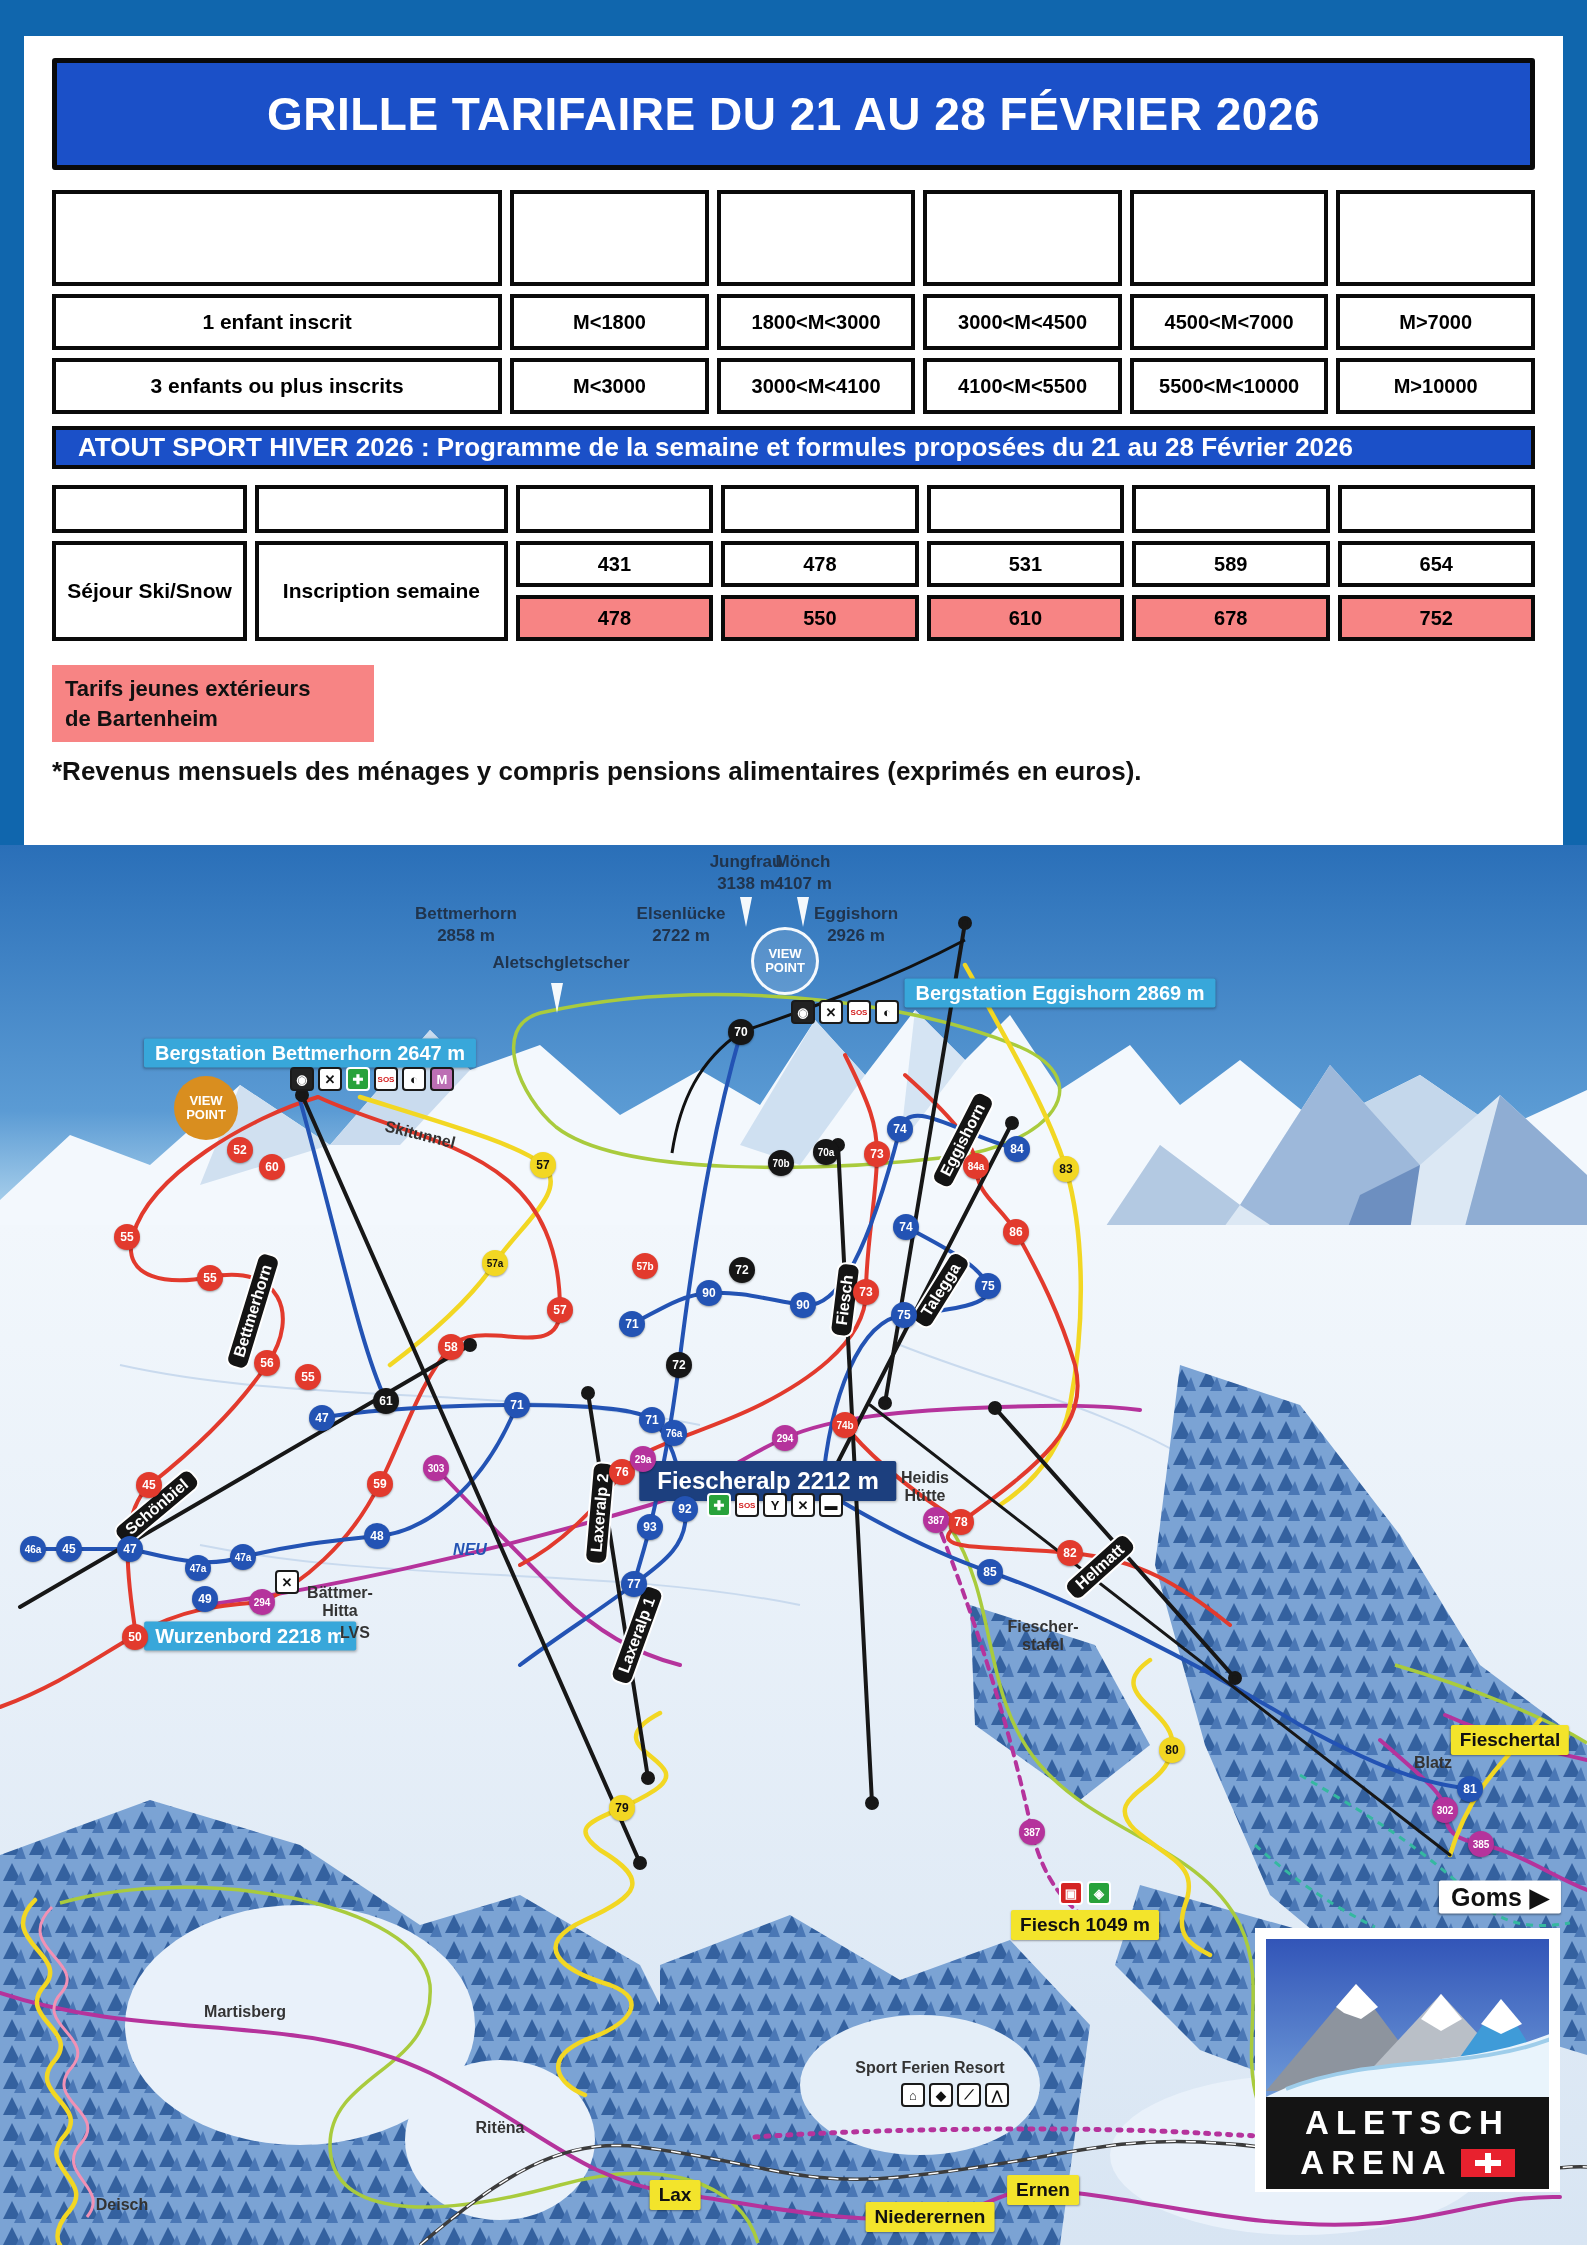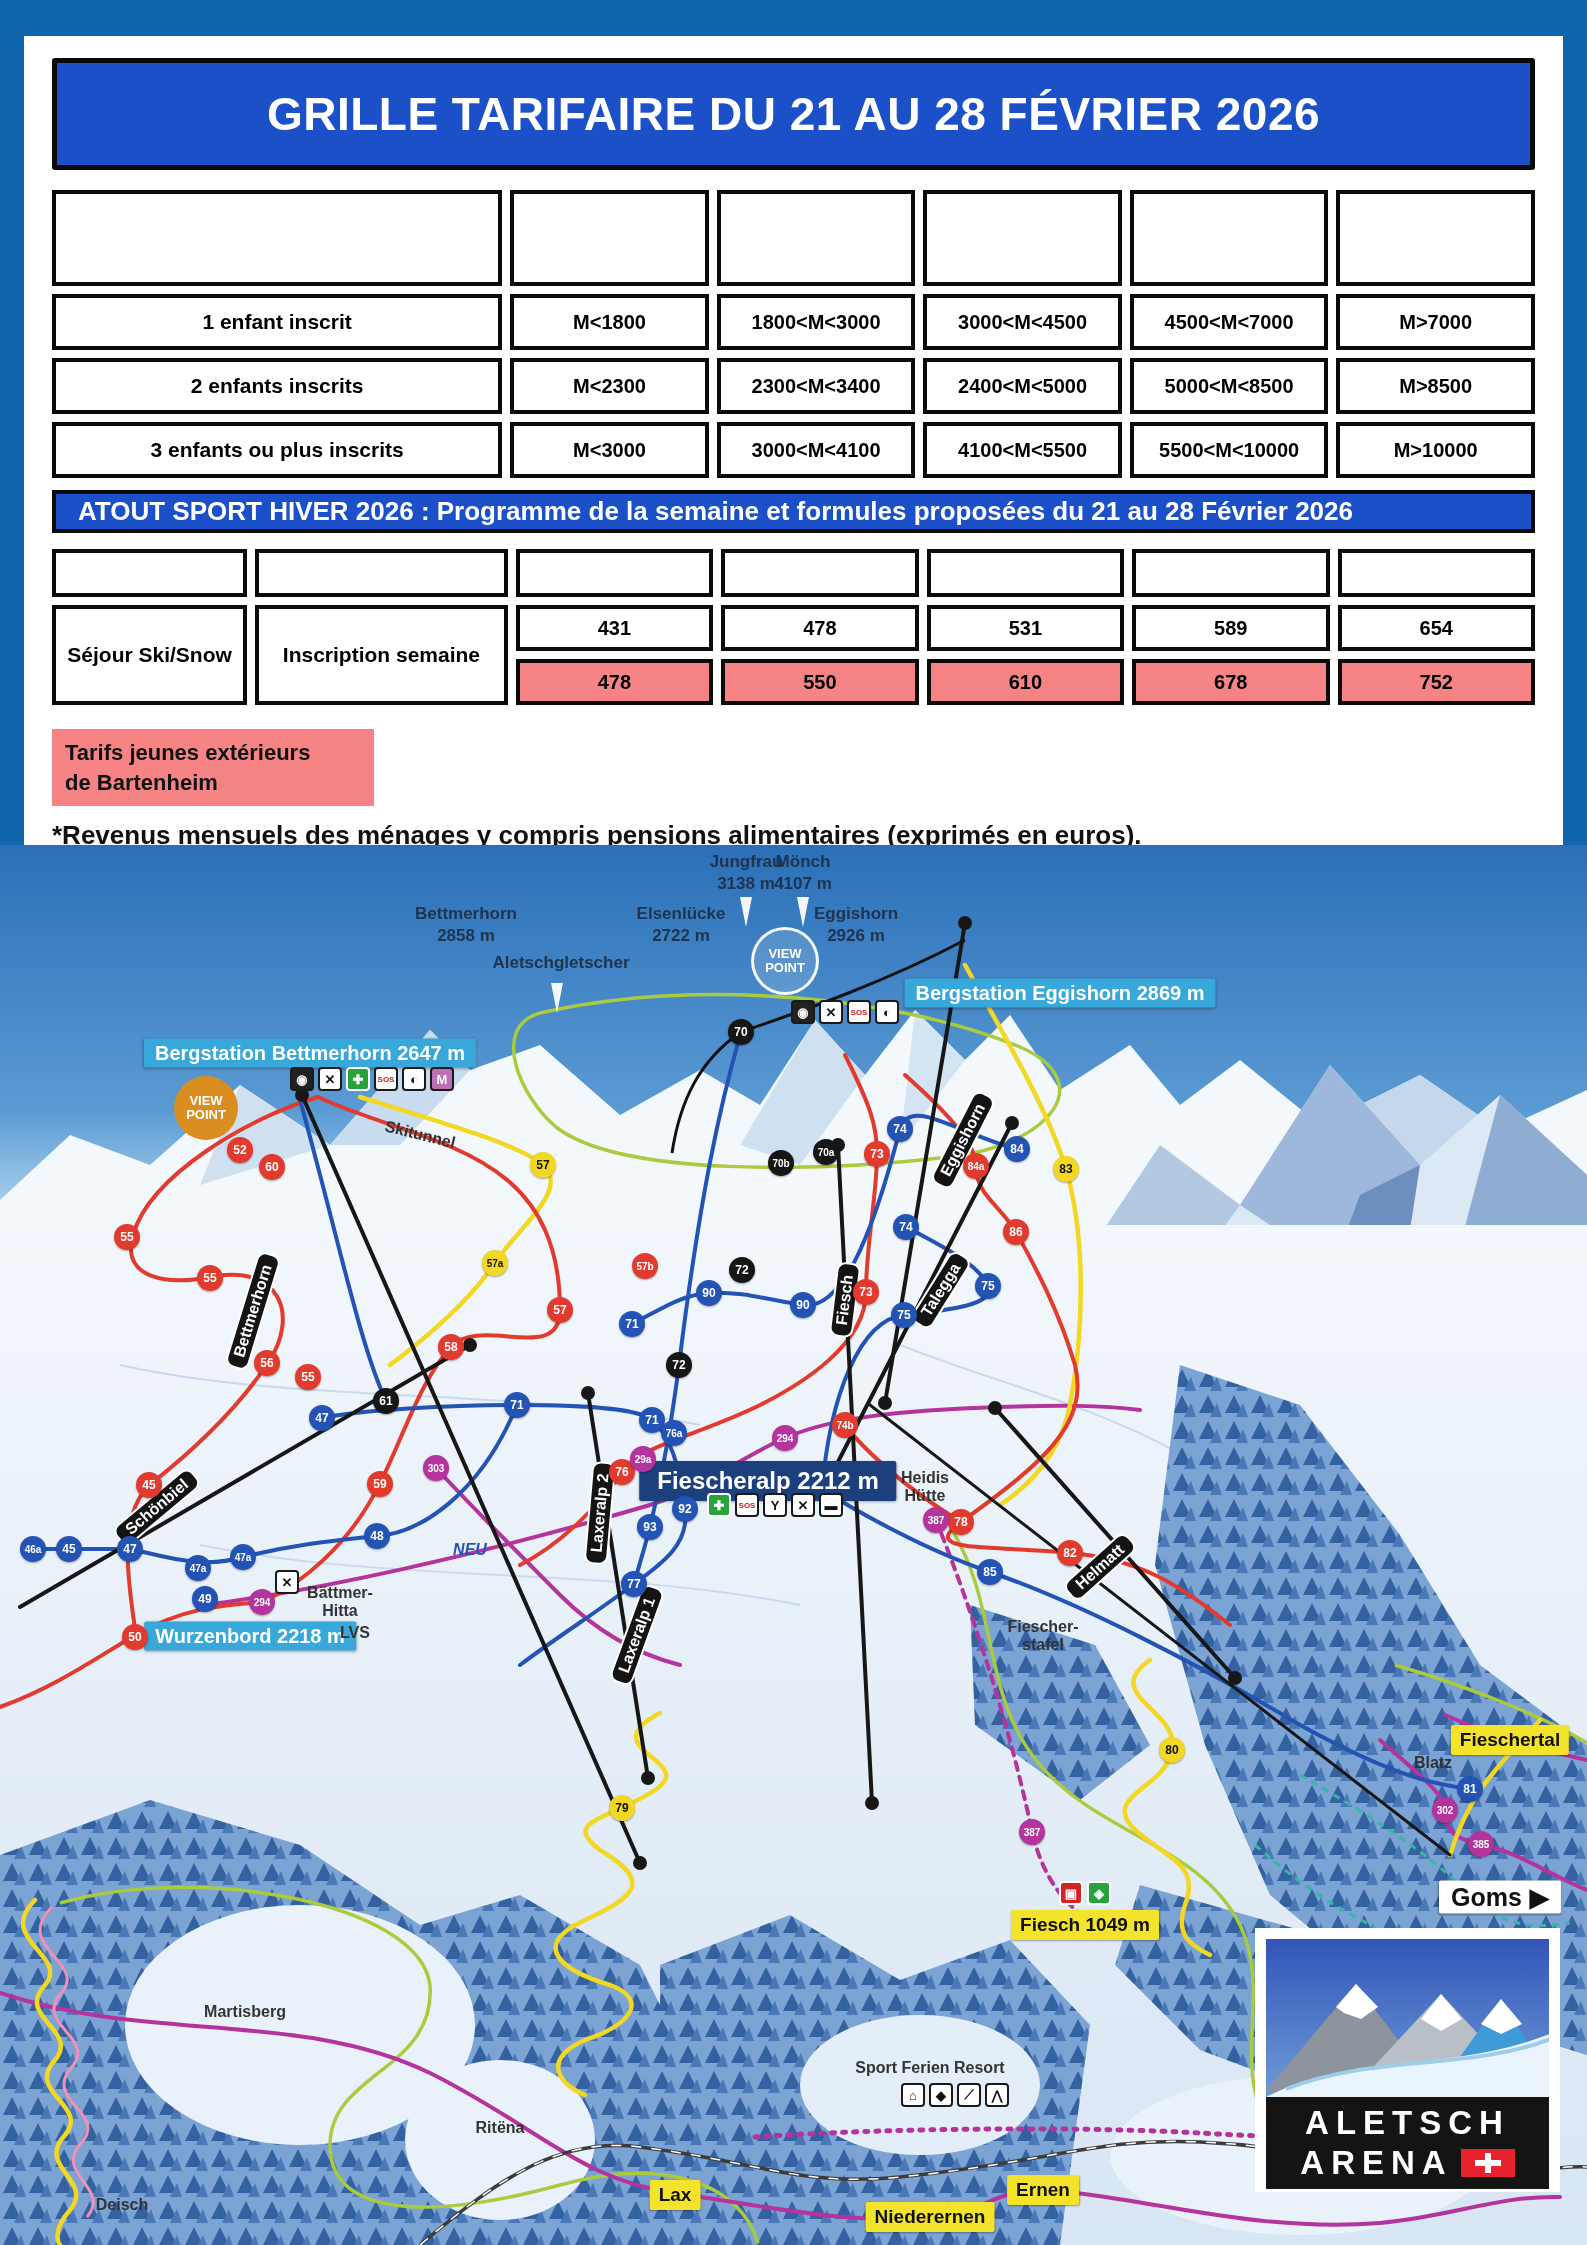--- a/index.html
+++ b/index.html
@@ -121,28 +121,20 @@
             </tr>
         </thead>
         <tbody id="inc-body">
             <tr>
               <td class="rlabel">1 enfant inscrit</td>
               <td class="val">M&lt;1800</td>
               <td class="val">1800&lt;M&lt;3000</td>
               <td class="val">3000&lt;M&lt;4500</td>
               <td class="val">4500&lt;M&lt;7000</td>
               <td class="val">M&gt;7000</td>
-            </tr>
-            <tr>
-              <td class="rlabel">2 enfants inscrits</td>
-              <td class="val">M&lt;2300</td>
-              <td class="val">2300&lt;M&lt;3400</td>
-              <td class="val">2400&lt;M&lt;5000</td>
-              <td class="val">5000&lt;M&lt;8500</td>
-              <td class="val">M&gt;8500</td>
             </tr>
             <tr>
               <td class="rlabel">3 enfants ou plus inscrits</td>
               <td class="val">M&lt;3000</td>
               <td class="val">3000&lt;M&lt;4100</td>
               <td class="val">4100&lt;M&lt;5500</td>
               <td class="val">5500&lt;M&lt;10000</td>
               <td class="val">M&gt;10000</td>
             </tr>
           </tbody>

